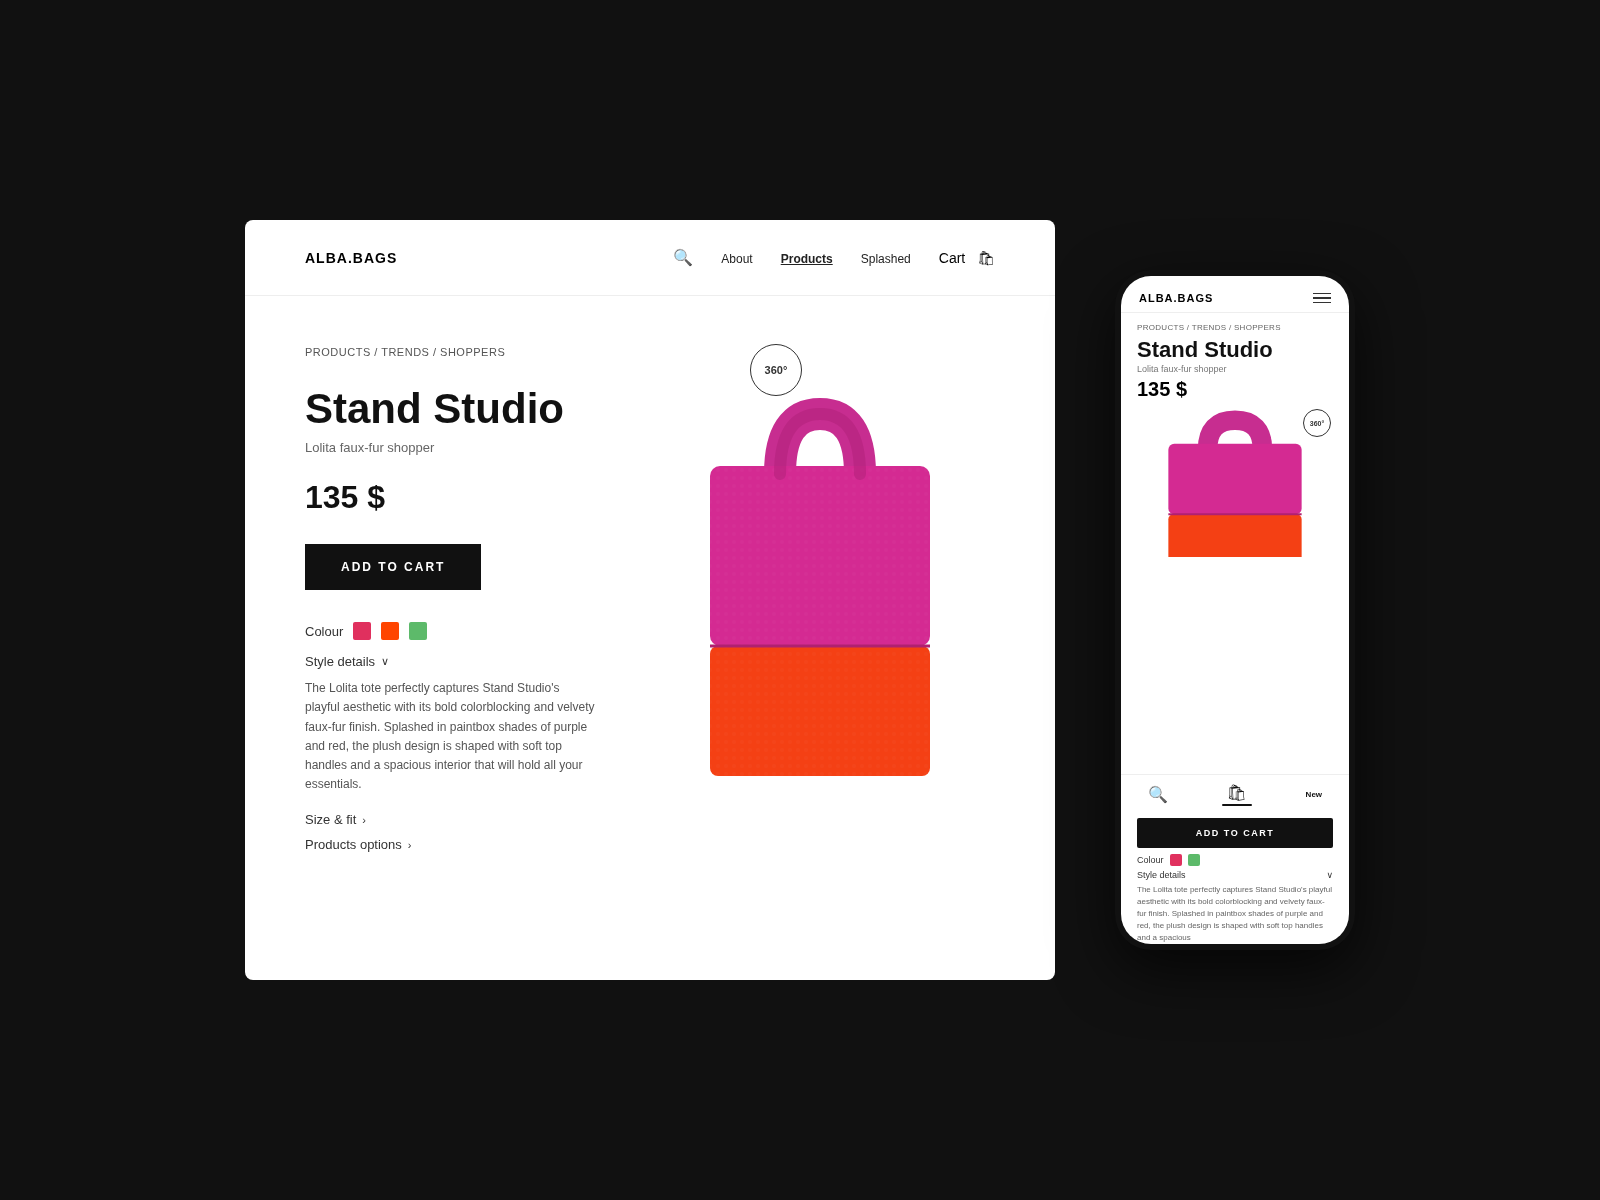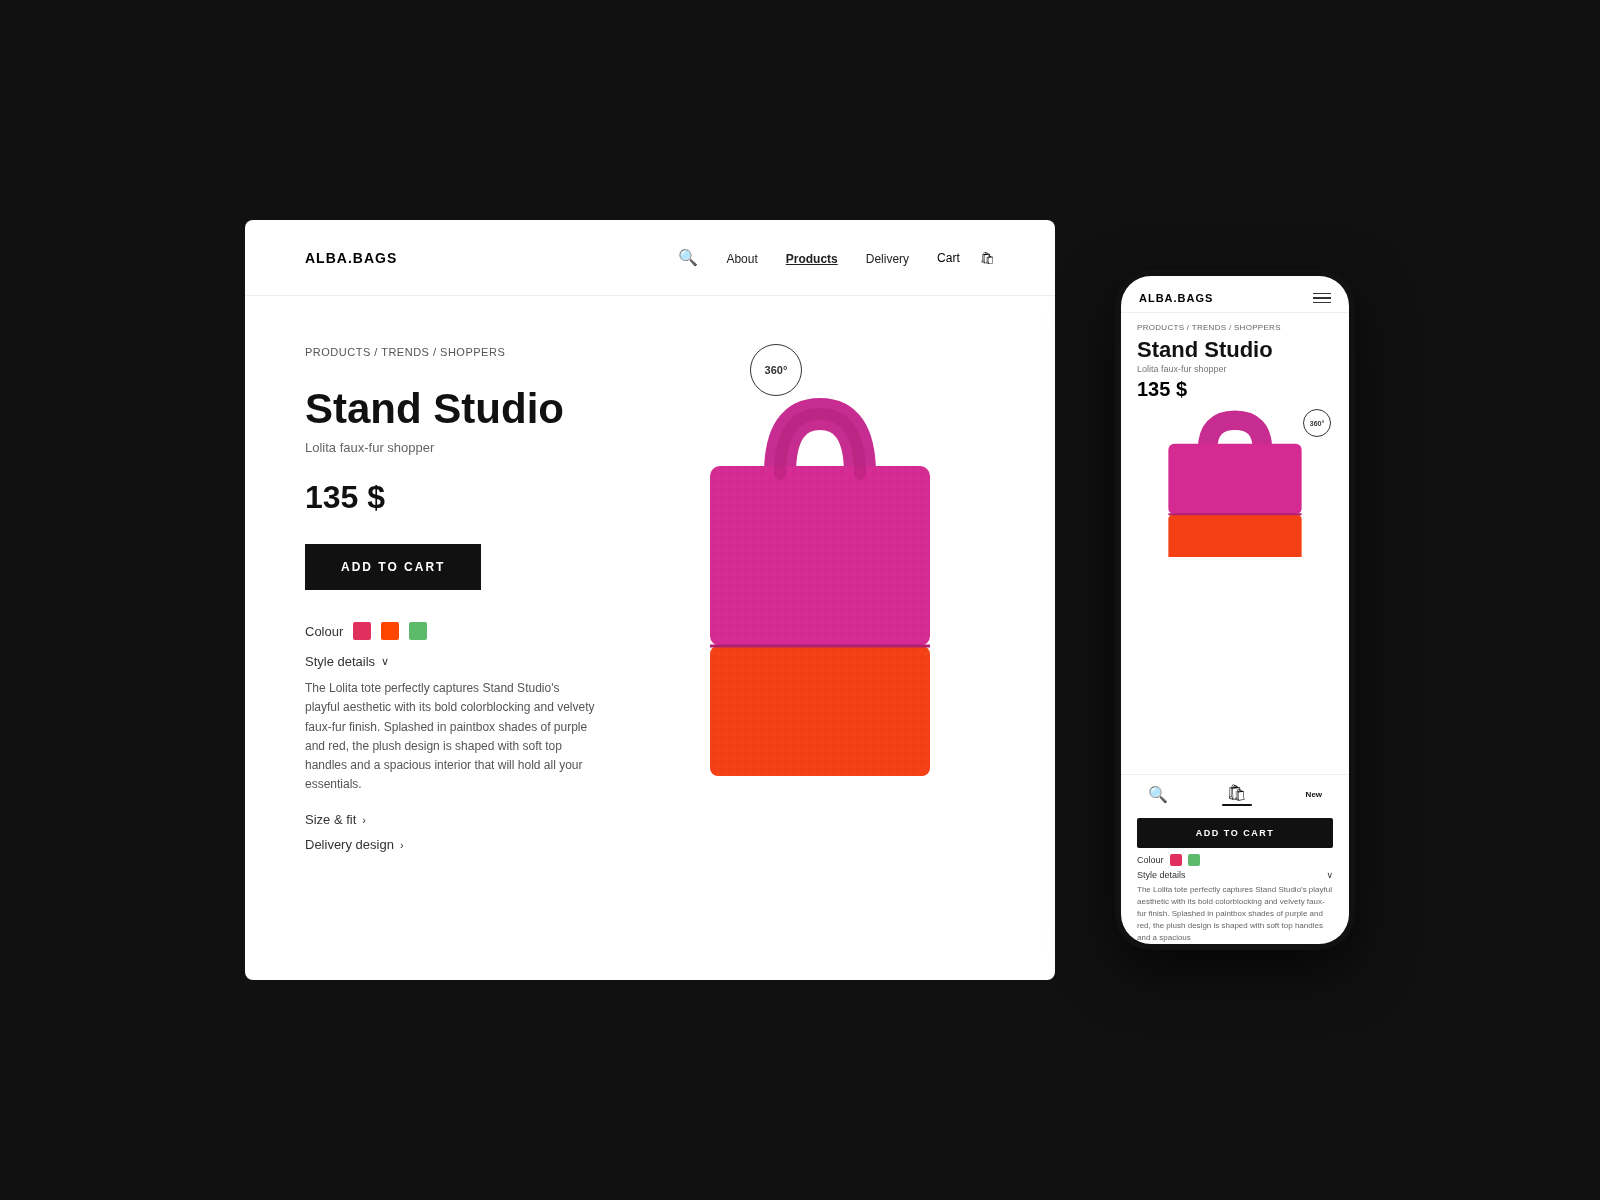--- a/index.html
+++ b/index.html
@@ -54,22 +54,22 @@
       font-size: 12px;
     }
     .nav-links li a.active {
       text-decoration: underline;
       font-weight: 600;
       margin-top: 44px;
     }
     .cart-icon-wrap {
       display: flex;
       align-items: center;
-      gap: 20px;
-      font-size: 12px;
+      gap: 12px;
+      font-size: 14px;
     }
 
     
     .hero {
       display: flex;
       padding: 40px 60px 60px;
       gap: 0;
       position: relative;
     }
     .hero-left {
@@ -380,21 +380,21 @@
         <li>
           <span>🔍</span>
         </li>
         <li>
           <a href="#">About</a>
         </li>
         <li>
           <a href="#" class="active">Products</a>
         </li>
         <li>
-          <a href="#">Delivery</a>
+          <a href="#">Splashed</a>
         </li>
         <li>
           <span class="cart-icon-wrap">
             <span>Cart</span>
             <span>🛍</span>
           </span>
         </li>
       </ul>
     </nav>
 
@@ -418,21 +418,21 @@
           <span class="chevron">∨</span>
         </div>
 
         <p class="style-description">The Lolita tote perfectly captures Stand Studio's playful aesthetic with its bold colorblocking and velvety faux-fur finish. Splashed in paintbox shades of purple and red, the plush design is shaped with soft top handles and a spacious interior that will hold all your essentials.</p>
 
         <div class="details-row">
           <span>Size &amp; fit</span>
           <span class="chevron">›</span>
         </div>
         <div class="details-row">
-          <span>Delivery design</span>
+          <span>Products options</span>
           <span class="chevron">›</span>
         </div>
       </div>
 
       <div class="hero-right">
         <div class="badge-360">
           <span>360°</span>
         </div>
 
         <div class="bag-wrap">

